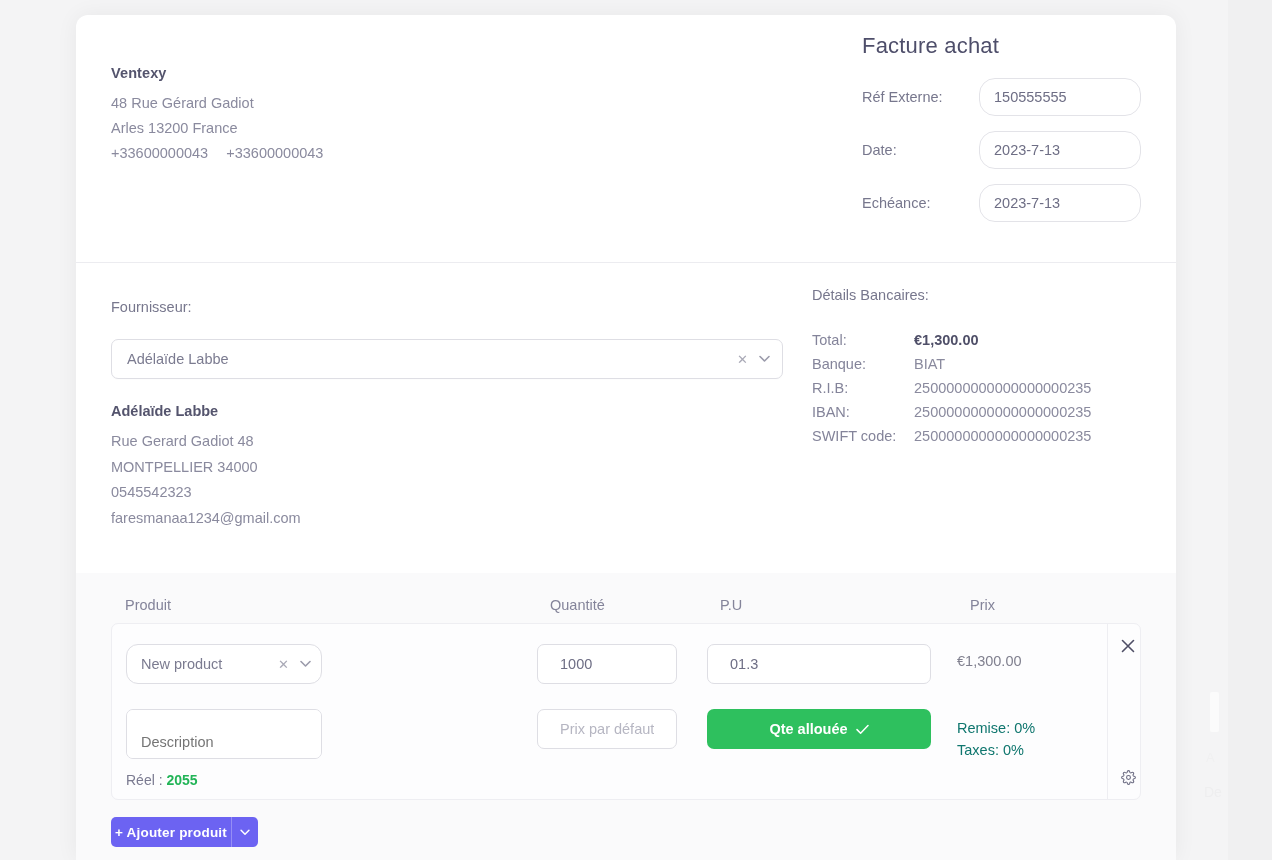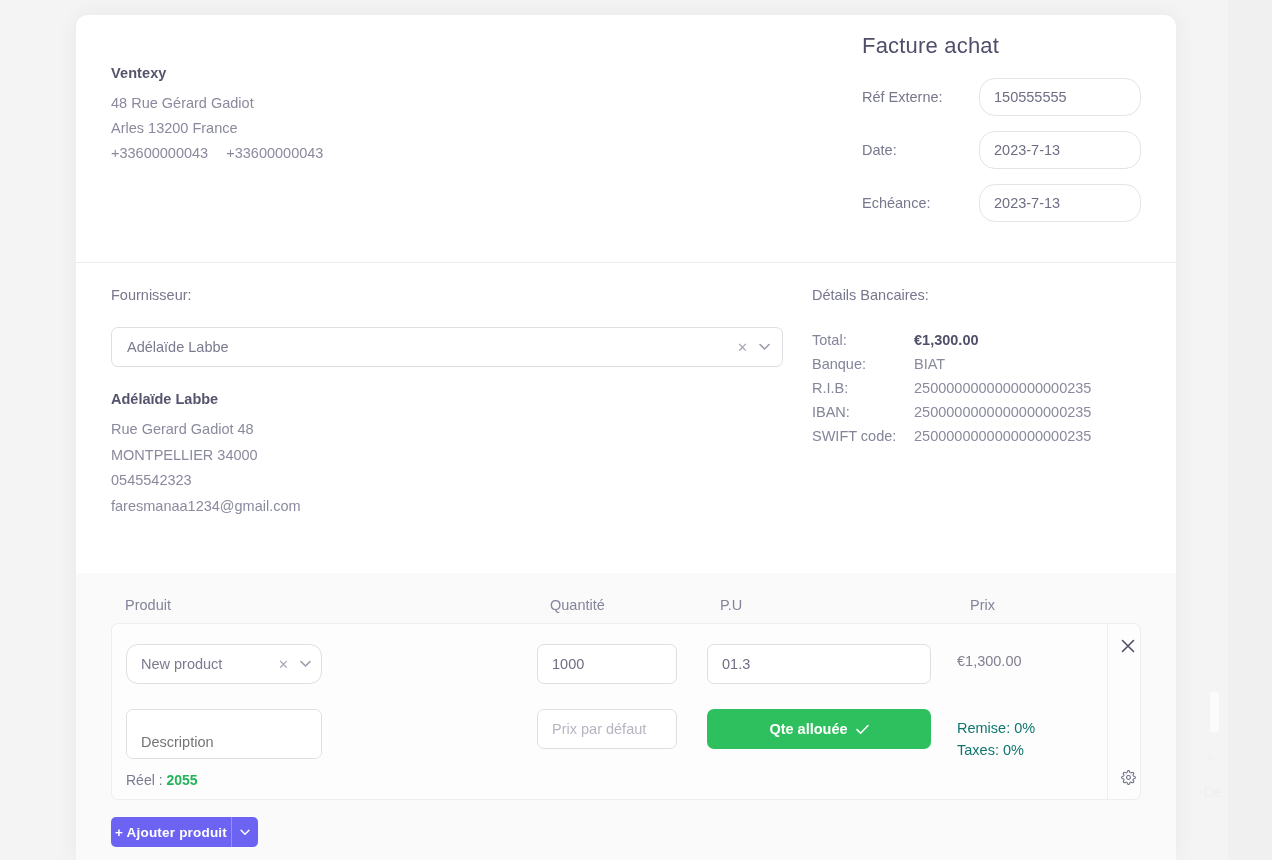--- a/index.html
+++ b/index.html
@@ -47,21 +47,21 @@
     background:#fff; padding:0 14px; font-size:14.5px; color:#6e6e85;
     font-family:"Liberation Sans", sans-serif; outline:none;
   }
   .meta-input::placeholder { color:#b3b3bf; }
 
   .divider { height:1px; background:#ececf0; width:100%; }
 
   
   .supplier-sec { position:relative; height:310px; background:#fff; }
   .field-label { font-size:14.5px; color:#77778d; }
-  .supplier-left { position:absolute; left:35px; top:24px; width:640px; }
+  .supplier-left { position:absolute; left:35px; top:36px; width:640px; }
   .select-box {
     margin-top:24px; width:672px; height:40px; border:1px solid #dedee4; border-radius:7px;
     background:#fff; display:flex; align-items:center; padding:0 10px 0 15px;
     box-shadow:0 1px 1px rgba(0,0,0,0.012);
   }
   .select-value { flex:1; font-size:14.5px; color:#7b7b90; }
   .select-clear { font-size:13px; color:#a9a9b6; padding:0 8px; line-height:1; }
   .select-caret { width:16px; height:16px; color:#9b9bab; display:flex; align-items:center; justify-content:center; }
   .supplier-detail { margin-top:24px; }
   .supplier-detail .sname { font-size:14.5px; font-weight:700; color:#54546d; margin-bottom:10px; }
@@ -88,21 +88,21 @@
     display:flex; height:177px; position:relative;
   }
   .line-main { flex:1; padding:20px 0 0 14px; display:flex; }
   .lc-produit { width:411px; }
   .lc-qty     { width:170px; }
   .lc-pu      { width:250px; }
   .lc-prix    { width:150px; padding-top:9px; }
 
   .inp {
     height:40px; border:1px solid #dedee4; border-radius:7px; background:#fff;
-    font-size:14.5px; color:#6e6e85; padding:0 14px; outline:none;
+    font-size:14.5px; color:#6e6e85; padding:0 22px; outline:none;
     font-family:"Liberation Sans", sans-serif; width:100%;
   }
   .inp::placeholder { color:#b6b6c2; }
   .prod-select {
     width:196px; height:40px; border:1px solid #dedee4; border-radius:12px; background:#fff;
     display:flex; align-items:center; padding:0 8px 0 14px;
   }
   .desc-area {
     margin-top:25px; width:196px; height:46px; border:1px solid #dedee4; border-radius:7px;
     background:#fff; padding:24px 14px; font-size:14.5px; color:#b6b6c2; position:relative;

